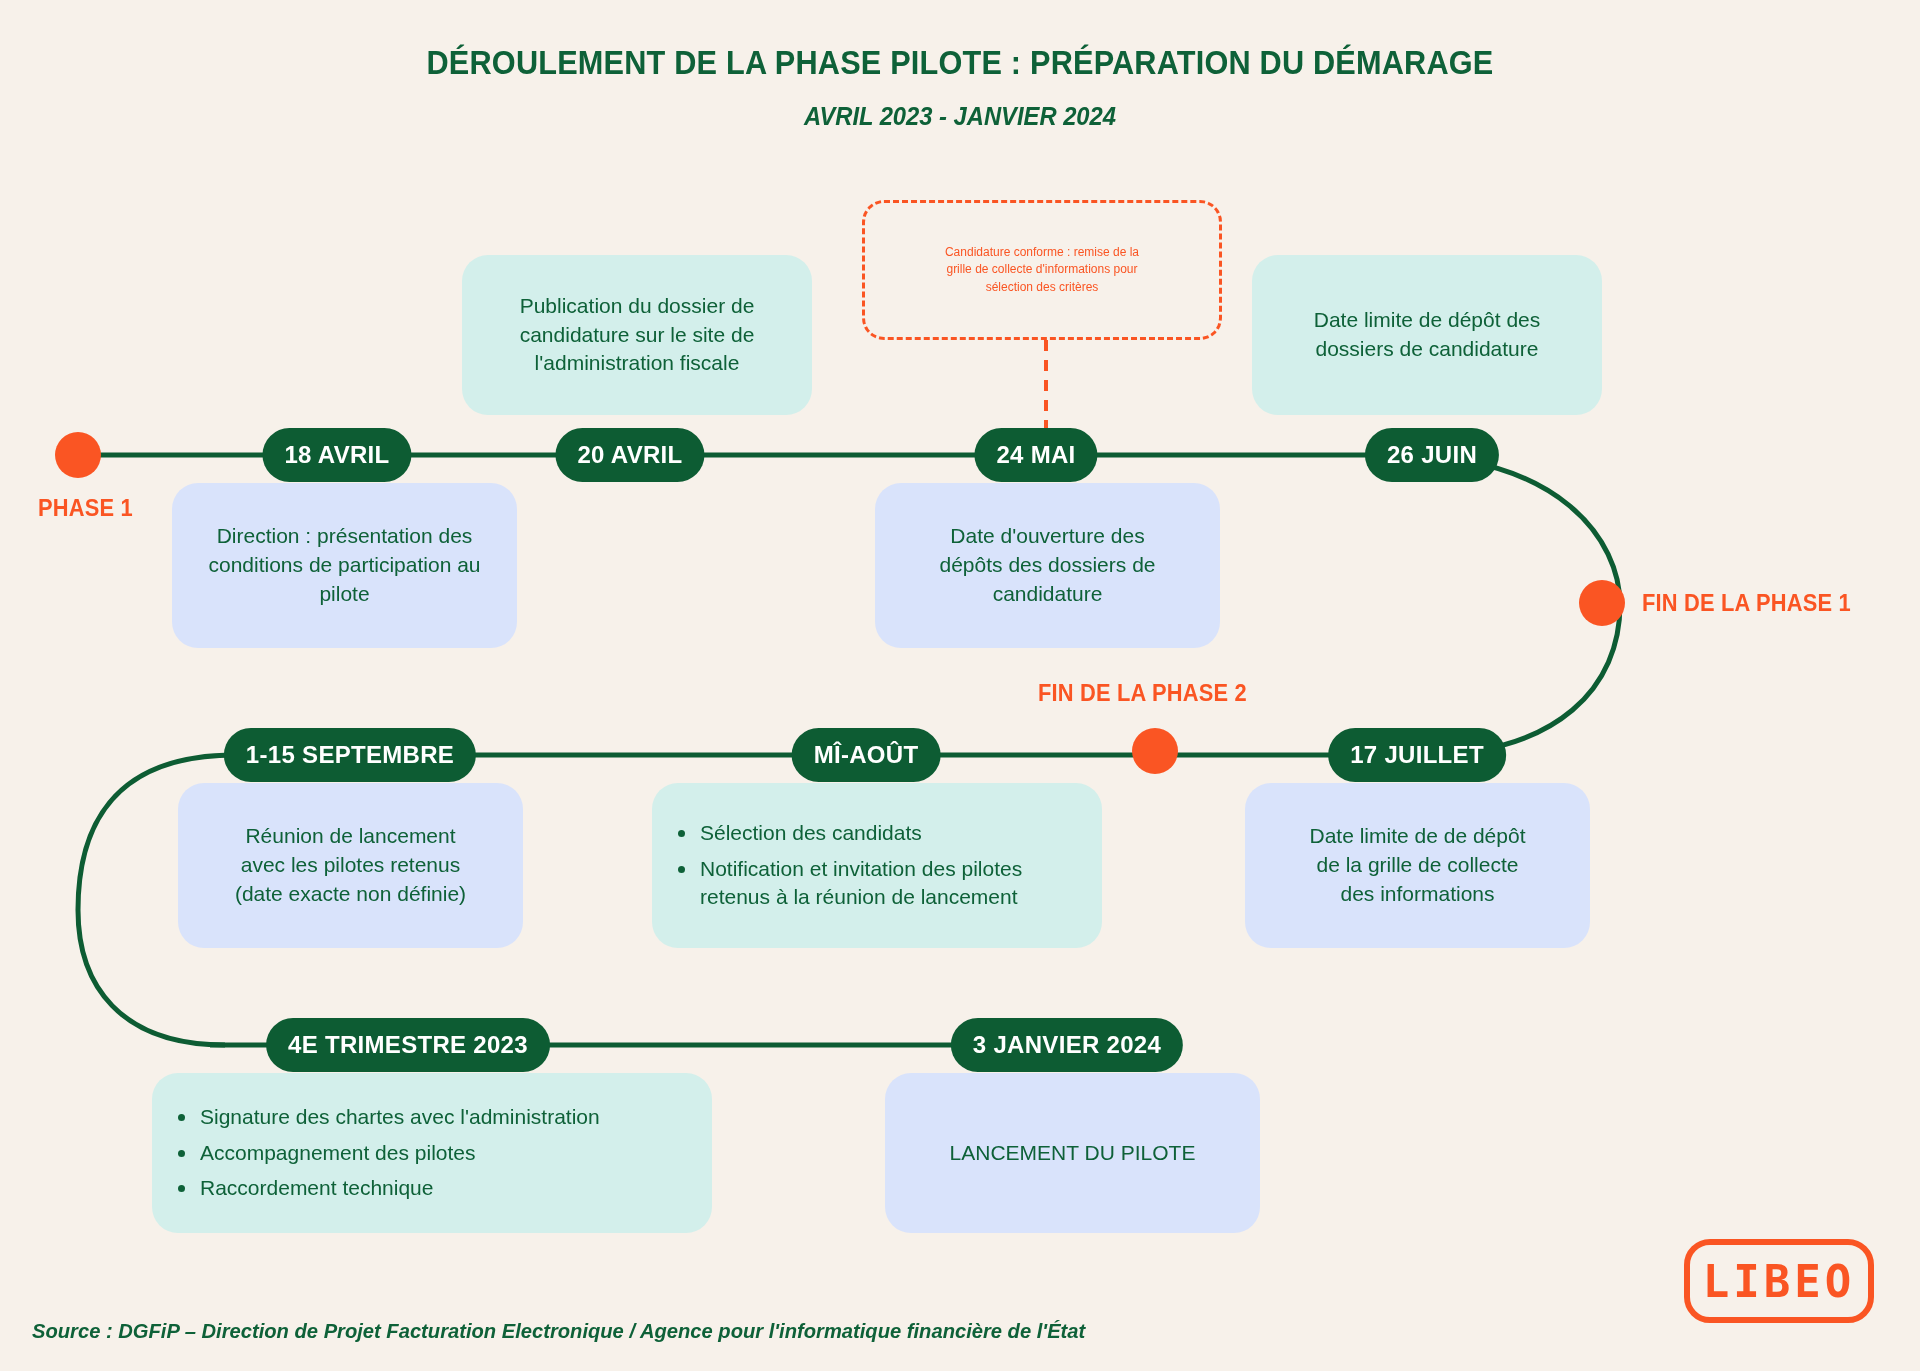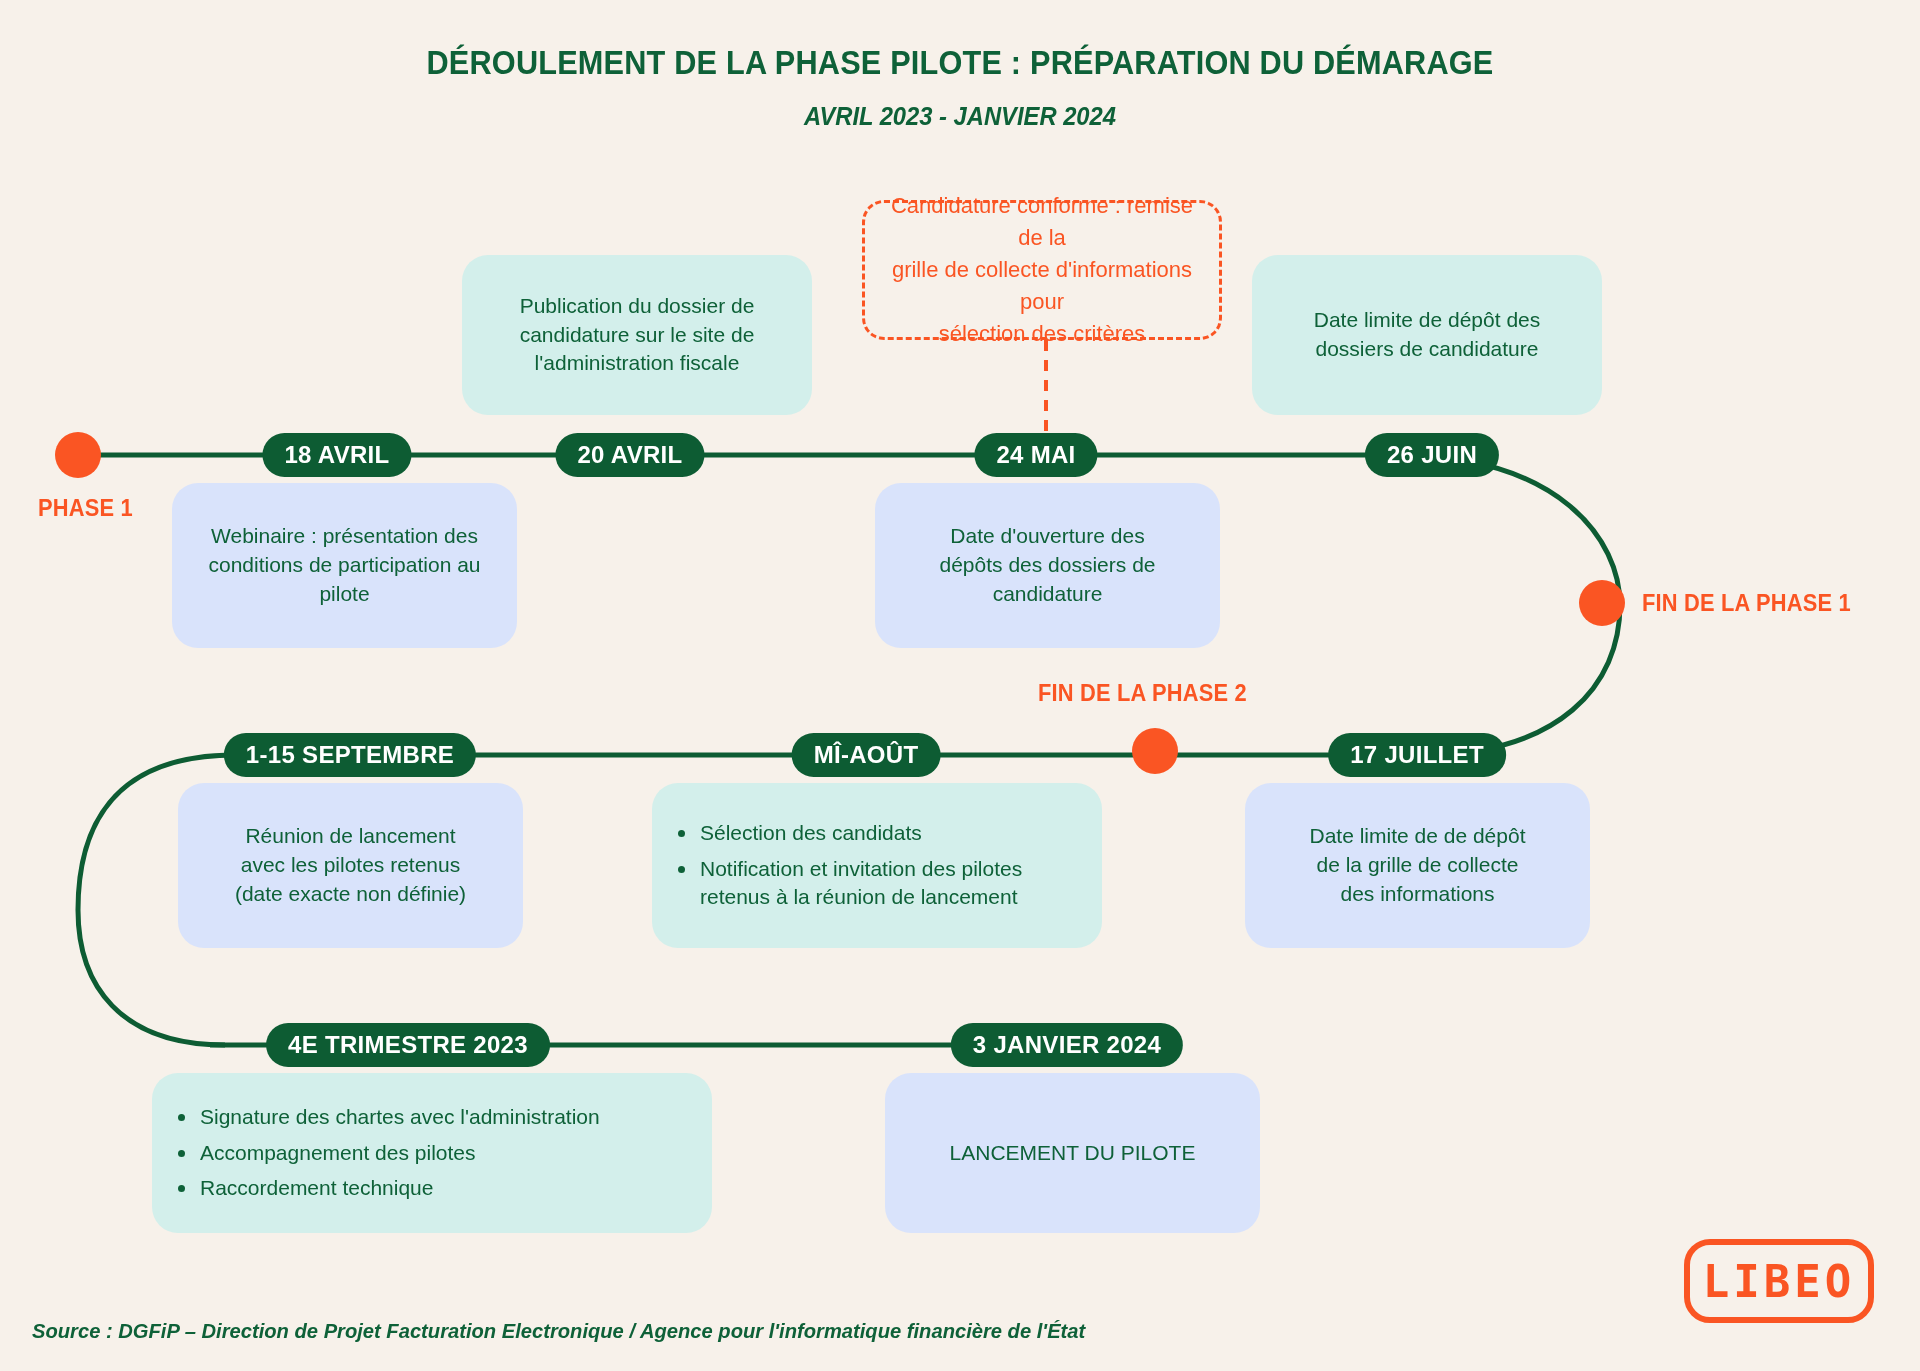--- a/index.html
+++ b/index.html
@@ -37,21 +37,21 @@
   
   .pill {
     position: absolute;
     background: #0d5c33;
     color: #ffffff;
     border-radius: 999px;
     display: flex; align-items: center; justify-content: center;
     font-size: 24px; font-weight: bold; letter-spacing: .3px;
     white-space: nowrap;
     padding: 0 22px;
-    height: 44px;
+    height: 54px;
     transform: translate(-50%, -50%);
     z-index: 6;
   }
 
   
   .dot {
     position: absolute;
     width: 46px; height: 46px;
     background: #fa5523;
     border-radius: 50%;
@@ -99,21 +99,21 @@
     border-radius: 50%;
     background: #0e6138;
   }
 
   
   .callout {
     position: absolute;
     border: 3px dashed #fa5523;
     border-radius: 22px;
     color: #fa5523;
-    font-size: 22px;
+    font-size: 12px;
     line-height: 1.45;
     text-align: center;
     display: flex; align-items: center; justify-content: center;
     padding: 12px 18px;
     z-index: 5;
     background: transparent;
   }
 
   
   .logo {
@@ -203,21 +203,21 @@
   <div class="callout" style="left:862px; top:200px; width:360px; height:140px;">
     <div>
       <div>Candidature conforme : remise de la</div>
       <div>grille de collecte d'informations pour</div>
       <div>sélection des critères</div>
     </div>
   </div>
 
   <div class="card blue" style="left:172px; top:483px; width:345px; height:165px;">
     <div class="inner">
-      <div>Webinaire : présentation des</div>
+      <div>Direction : présentation des</div>
       <div>conditions de participation au</div>
       <div>pilote</div>
     </div>
   </div>
 
   <div class="card blue" style="left:875px; top:483px; width:345px; height:165px;">
     <div class="inner">
       <div>Date d'ouverture des</div>
       <div>dépôts des dossiers de</div>
       <div>candidature</div>

